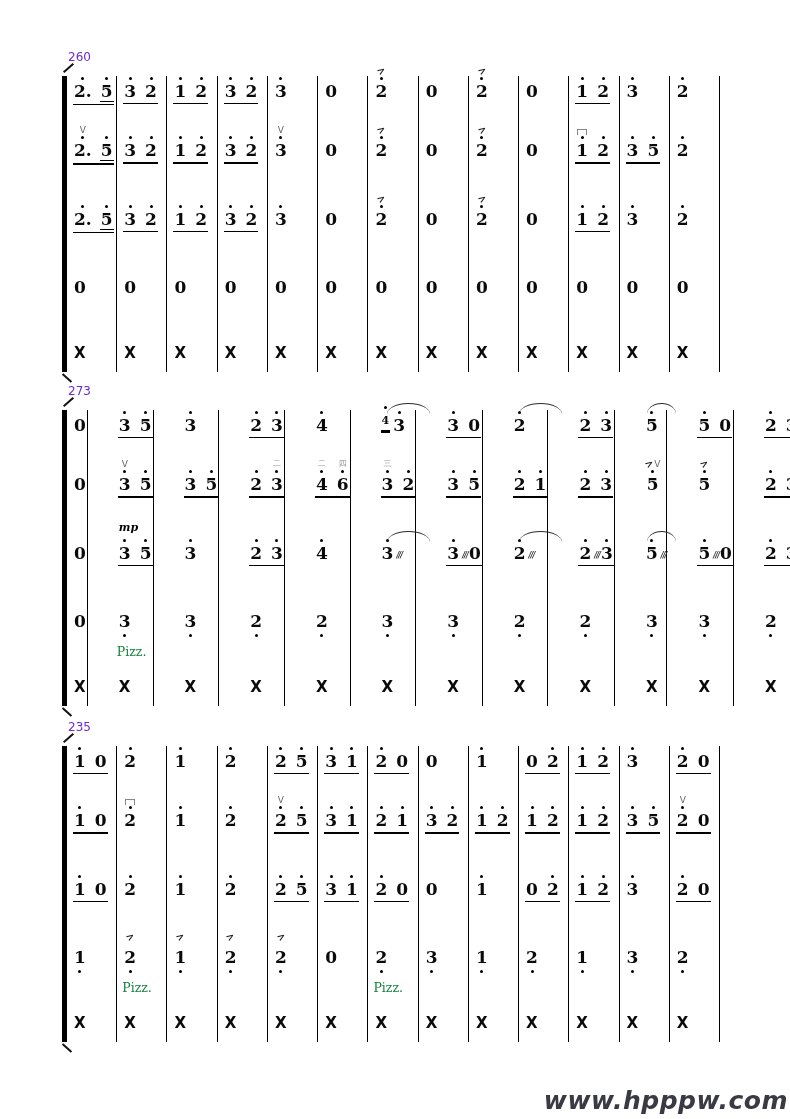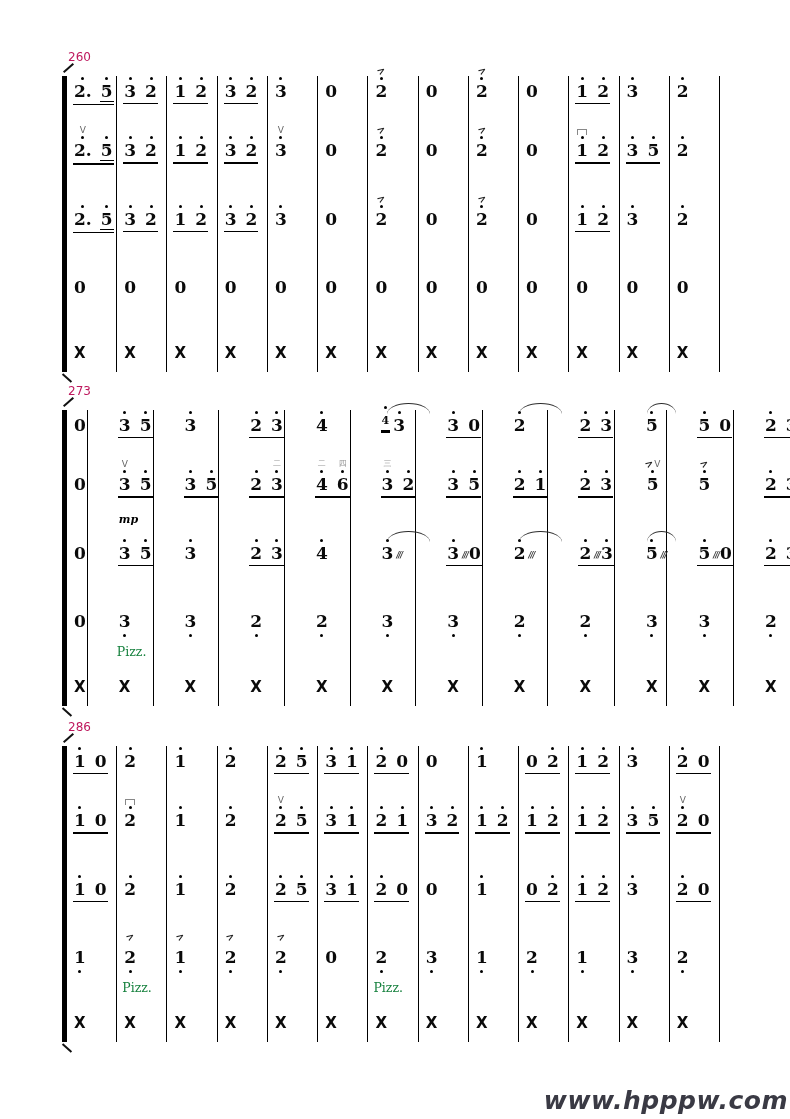--- a/index.html
+++ b/index.html
@@ -2,21 +2,21 @@
 <html><head>
 <meta charset="utf-8">
 <style>
   html,body{margin:0;padding:0;}
   body{width:790px;height:1119px;background:#ffffff;position:relative;overflow:hidden;
        font-family:"DejaVu Serif",serif;}
   .page{position:absolute;inset:0;background:#fff;}
   
   .sys{position:absolute;left:62px;width:658px;height:296px;border-left:5px solid #000;
        display:flex;box-sizing:border-box;}
-  .mnum{position:absolute;top:-26px;left:1px;font:12px "DejaVu Sans",sans-serif;color:#be185d;}
+  .mnum{position:absolute;top:-26px;left:1px;font:12px "DejaVu Sans",sans-serif;color:#6d28d9;}
   .tick{position:absolute;top:-9px;left:-5px;width:13px;height:2px;background:#111;
         transform:rotate(-42deg);}
   .tickb{position:absolute;bottom:-7px;left:-6px;width:12px;height:2px;background:#111;
         transform:rotate(42deg);}
   .msr{flex:1 1 0;border-right:1px solid #000;display:flex;flex-direction:column;
        position:relative;box-sizing:border-box;}
   .cell{position:relative;display:flex;align-items:flex-start;padding-left:6px;box-sizing:border-box;}
   .cell.r0{height:60px;margin-top:-12px;}
   .cell.r1{height:69px;}
   .cell.r2{height:69px;}
@@ -46,21 +46,21 @@
   .bw{font:9px "DejaVu Sans",sans-serif;color:#666;}
   .dnb{width:8px;height:5px;border:1.4px solid #888;border-bottom:none;display:inline-block;}
   .fg{font:8px "DejaVu Sans",sans-serif;color:#999;}
   .trm{font:italic bold 8px "DejaVu Sans",sans-serif;letter-spacing:-1px;color:#333;
        margin:25px 0 0 2px;}
   .tiearc{position:absolute;top:5px;left:30%;width:105%;height:10px;
           border-top:1.5px solid #2a2a2a;border-radius:50% 50% 0 0/100% 100% 0 0;
           z-index:3;pointer-events:none;}
   .ttxt{position:absolute;top:50px;left:5px;font:12.5px "DejaVu Serif",serif;color:#15803d;
         white-space:nowrap;z-index:2;}
-  .dyn{position:absolute;top:56px;left:7px;font:bold italic 11px "DejaVu Serif",serif;color:#000;}
+  .dyn{position:absolute;top:64px;left:7px;font:bold italic 11px "DejaVu Serif",serif;color:#000;}
   
   .foot{position:absolute;top:1072px;left:0;width:790px;text-align:center;
         font:12.5px "DejaVu Serif",serif;color:#222;}
   .wm{position:absolute;right:2px;bottom:4px;font:bold italic 25px "DejaVu Sans",sans-serif;
       color:#3a3a44;letter-spacing:0.5px;margin-left:36px;}
 </style>
 </head>
 <body>
 
 <div class="page">
@@ -2145,21 +2145,21 @@
                   <span class="mks"></span>
                   <span class="ud"></span>
                   <span class="dg x">X</span>
                 </span>
               </span>
             </span>
           </div>
         </div>
       </div>
       <div class="sys" style="top: 746px;">
-        <div class="mnum">286</div>
+        <div class="mnum">235</div>
         <i class="tick"></i>
         <i class="tickb"></i>
         <div class="msr">
           <div class="cell r0">
             <span class="grp">
               <span class="nrow">
                 <span class="nt">
                   <span class="mks"></span>
                   <span class="ud">
                     <i></i>

